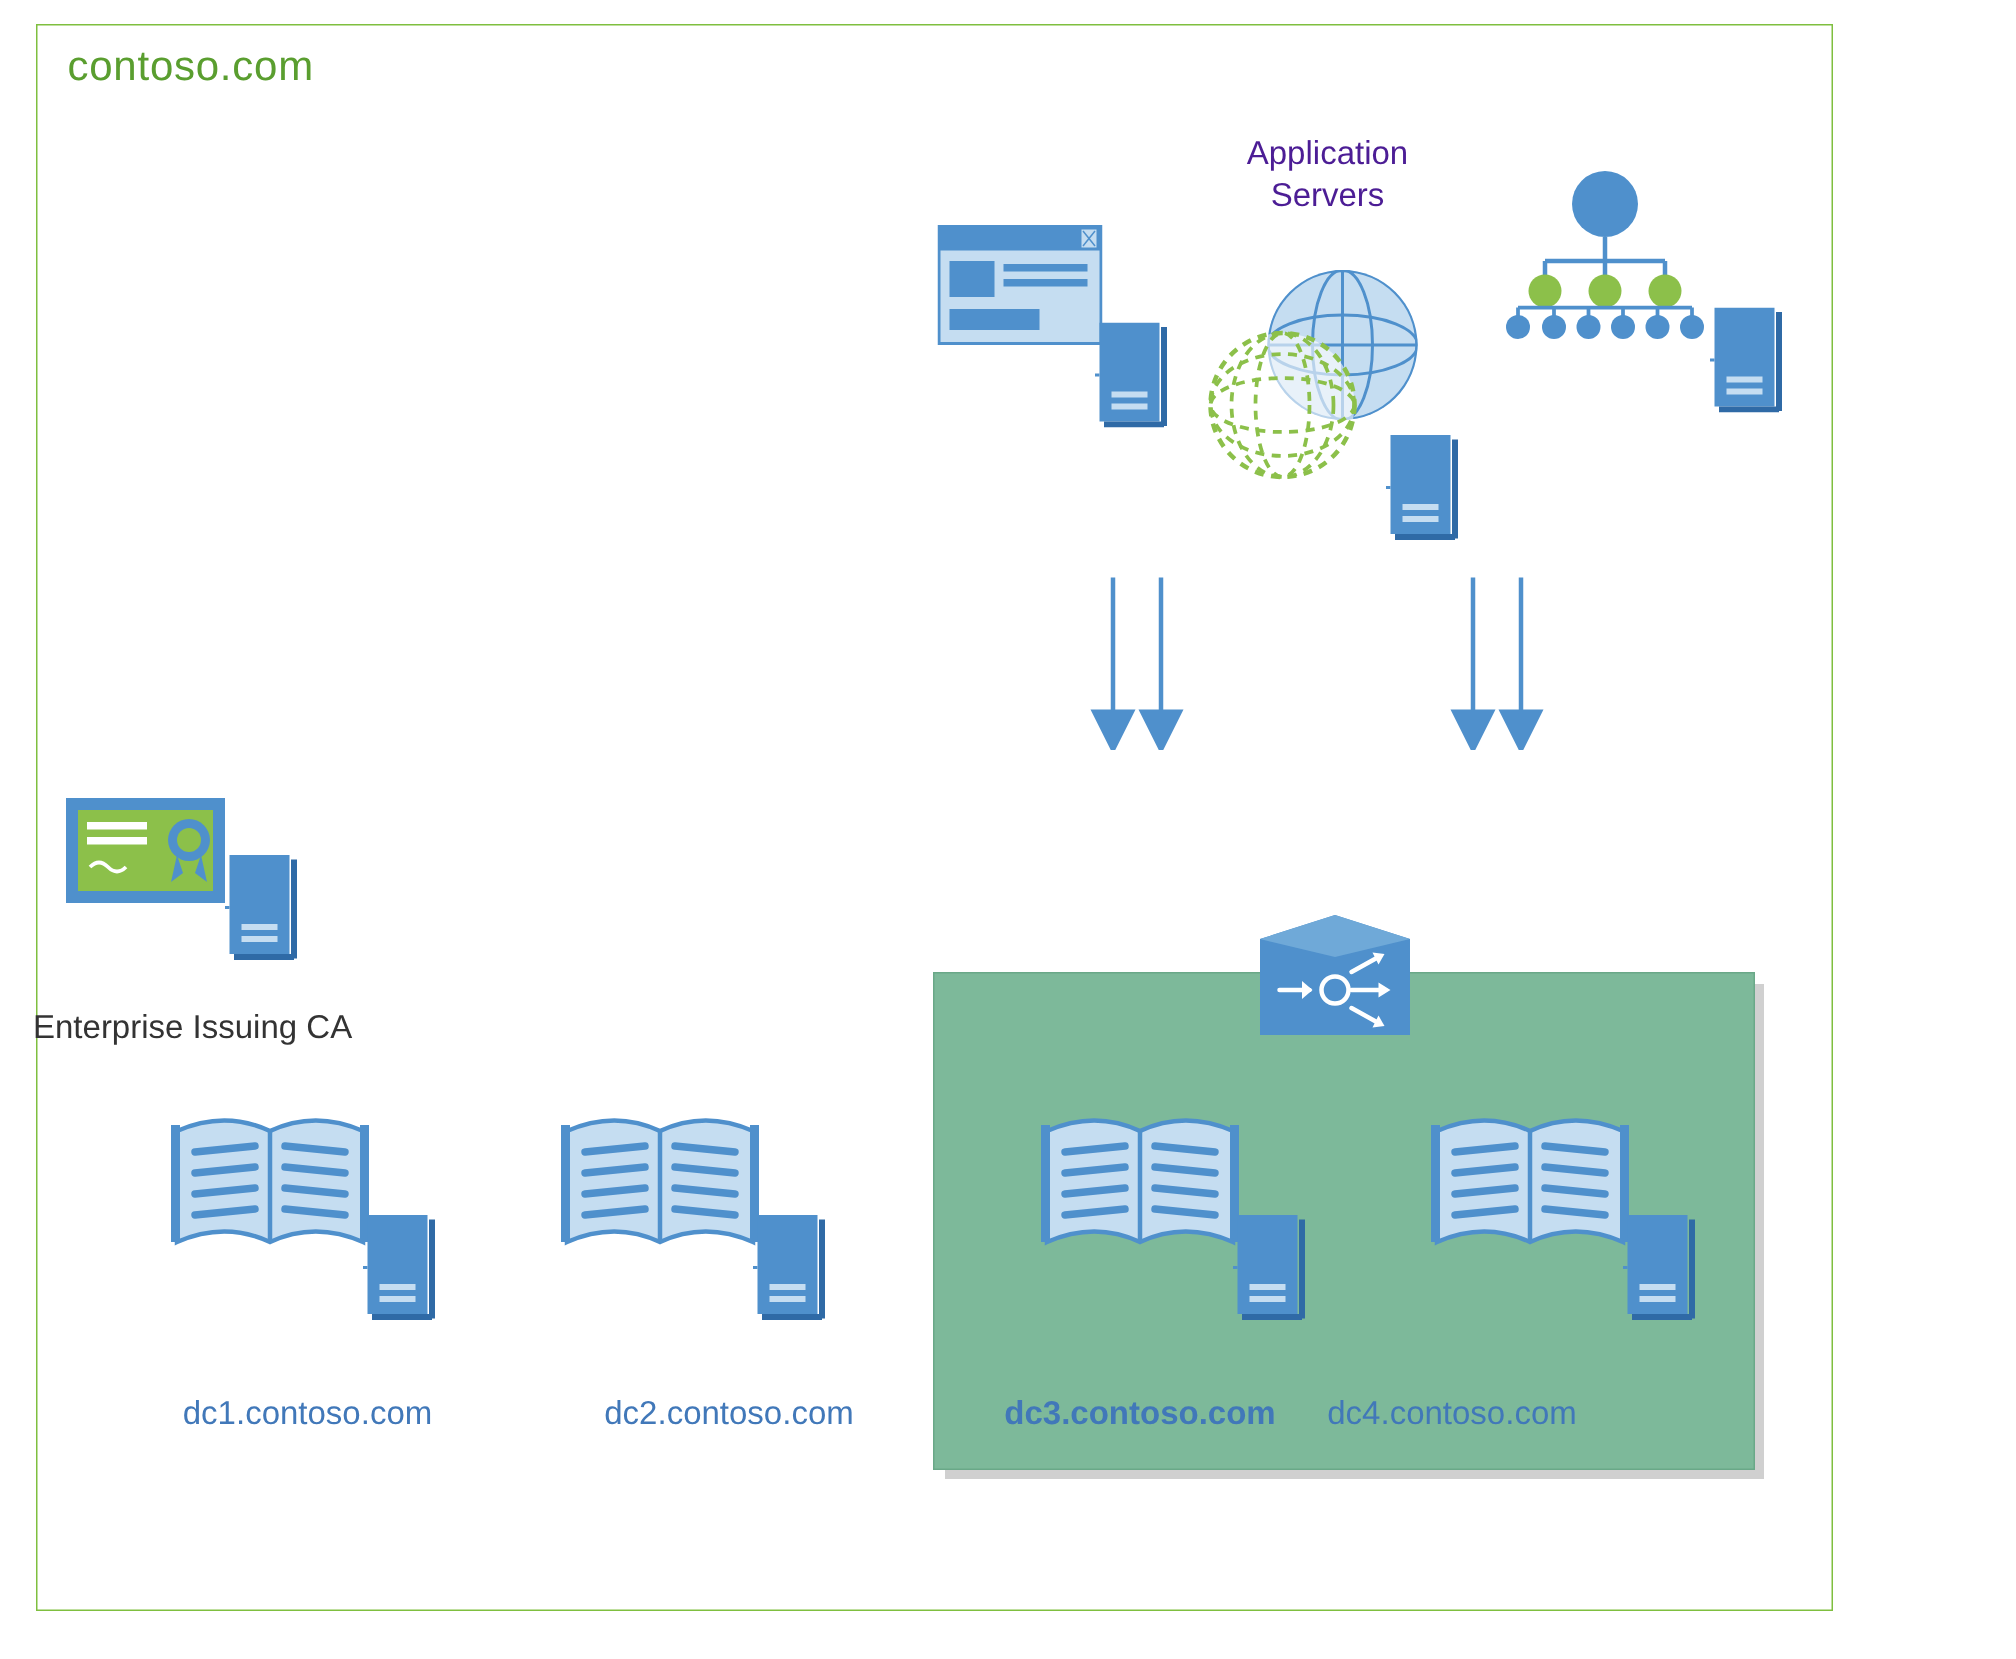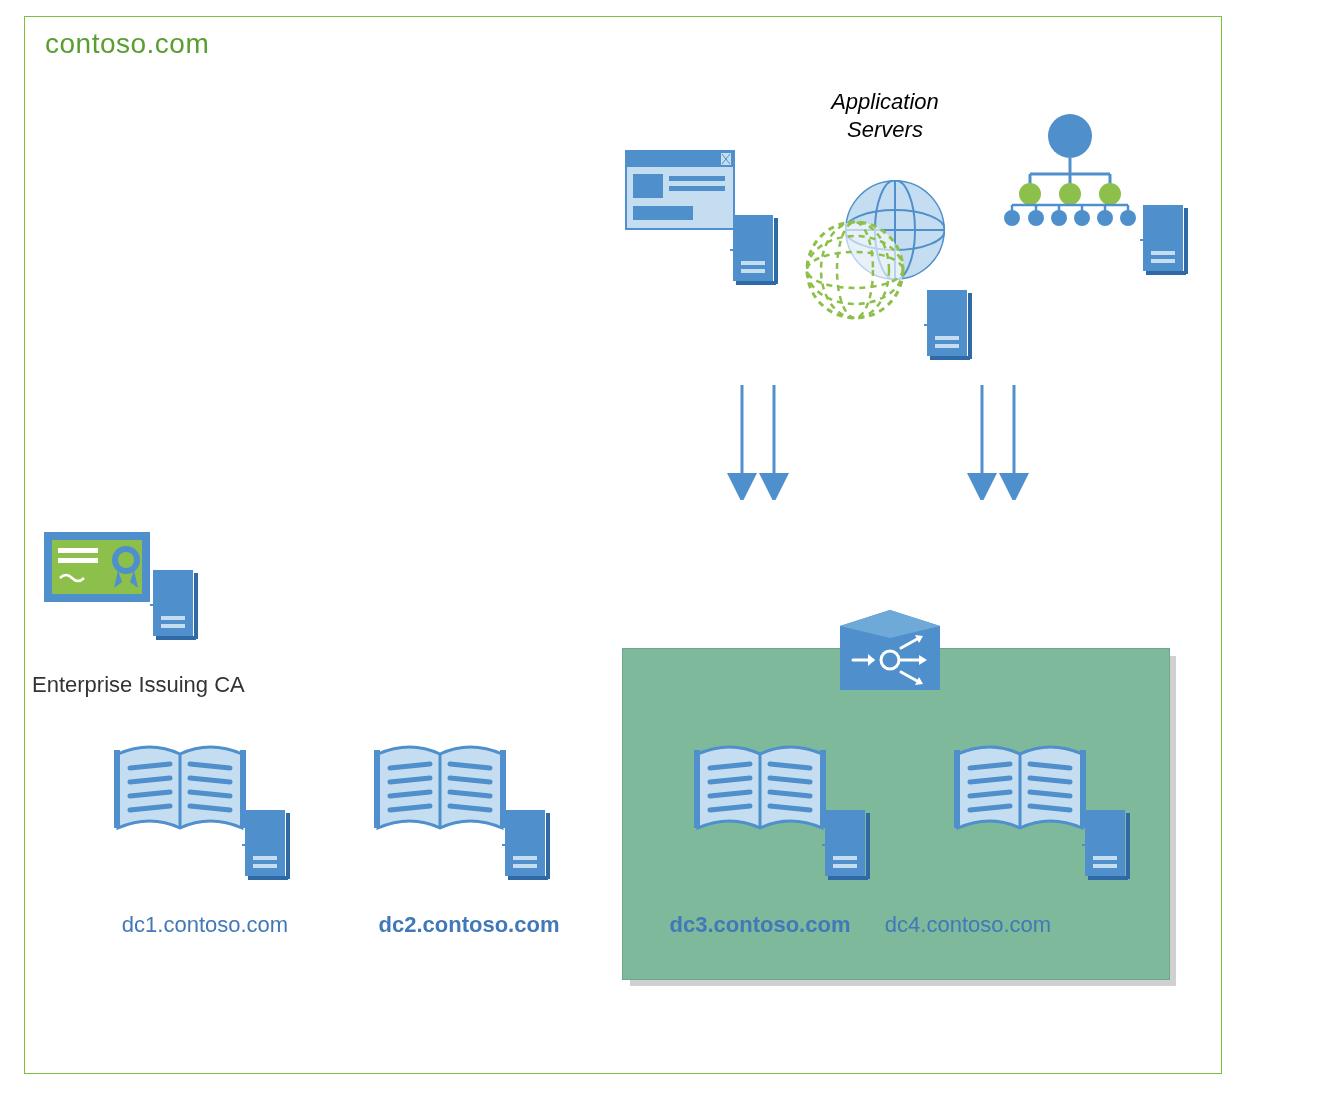--- a/index.html
+++ b/index.html
@@ -2,23 +2,23 @@
 <html><head>
 <meta charset="utf-8">
 <style>
   html, body { margin:0; padding:0; }
   body { background:#fff; font-family:"Segoe UI",Arial,sans-serif; }
   .canvas { position:relative; width:1344px; height:1106px; margin:0 auto; }
   .border-box { position:absolute; left:24px; top:16px; width:1196px; height:1056px; border:1px solid #7fbf3f; }
   .domain-title { position:absolute; left:45px; top:28px; font-size:28px; color:#5a9e2f; letter-spacing:0.5px; }
   .pos { position:absolute; }
   .label { font-size:22px; color:#333; }
-  .label.blue { color:#000000;font-style:italic; }
+  .label.blue { color:#4c1d95; }
   .label.center { text-align:center; }
-  .dc-label { font-size:22px; color:#4178b9; text-align:center; }
+  .dc-label { font-size:22px; color:#4178b9; text-align:center;margin-top:17px; }
   svg { display:block; }
   .green-box-shadow { position:absolute; background:#d0d0d0; }
   .green-box { position:absolute; background:#7db99a; border:1px solid #6aa888; }
 </style>
 </head>
 <body>
 
 <div class="canvas">
   <div class="border-box"></div>
   <div class="domain-title">contoso.com</div>
@@ -185,21 +185,21 @@
   <div class="pos" style="left:150px; top:570px;">
     <svg width="50" height="70" viewBox="0 0 50 70">
       <line x1="-60" y1="35" x2="3" y2="35" stroke="#4f90cc" stroke-width="2"></line>
       <rect x="3" y="0" width="40" height="66" fill="#4f90cc"></rect>
       <rect x="44" y="3" width="4" height="66" fill="#2f6aa6"></rect>
       <rect x="6" y="66" width="40" height="4" fill="#2f6aa6"></rect>
       <rect x="11" y="46" width="24" height="4" fill="#c5ddf1"></rect>
       <rect x="11" y="54" width="24" height="4" fill="#c5ddf1"></rect>
     </svg>
   </div>
-  <div class="pos label" style="left:32px; top:672px;">Enterprise Issuing CA</div>
+  <div class="pos label" style="left:22px; top:672px;">Enterprise Issuing CA</div>
 
   <div class="pos" style="left:110px; top:742px;">
     <svg width="140" height="100" viewBox="0 0 140 100">
       <path d="M8 12 Q40 -2 70 12 Q100 -2 132 12 L132 86 Q100 72 70 86 Q40 72 8 86 Z" fill="#c5ddf1" stroke="#4f90cc" stroke-width="3"></path>
       <line x1="70" y1="12" x2="70" y2="86" stroke="#4f90cc" stroke-width="3"></line>
       <g stroke="#4f90cc" stroke-width="5" stroke-linecap="round">
         <line x1="20" y1="26" x2="60" y2="22"></line>
           <line x1="20" y1="40" x2="60" y2="36"></line>
         <line x1="20" y1="54" x2="60" y2="50"></line>
           <line x1="20" y1="68" x2="60" y2="64"></line>
@@ -245,21 +245,21 @@
   <div class="pos" style="left:502px; top:810px;">
     <svg width="50" height="70" viewBox="0 0 50 70">
       <line x1="-60" y1="35" x2="3" y2="35" stroke="#4f90cc" stroke-width="2"></line>
       <rect x="3" y="0" width="40" height="66" fill="#4f90cc"></rect>
       <rect x="44" y="3" width="4" height="66" fill="#2f6aa6"></rect>
       <rect x="6" y="66" width="40" height="4" fill="#2f6aa6"></rect>
       <rect x="11" y="46" width="24" height="4" fill="#c5ddf1"></rect>
       <rect x="11" y="54" width="24" height="4" fill="#c5ddf1"></rect>
     </svg>
   </div>
-  <div class="pos dc-label" style="left:369px; top:912px; width:200px;font-weight:bold;">dc2.contoso.com</div>
+  <div class="pos dc-label" style="left:386px; top:912px; width:200px;">dc2.contoso.com</div>
 
   <div class="pos" style="left:690px; top:742px;">
     <svg width="140" height="100" viewBox="0 0 140 100">
       <path d="M8 12 Q40 -2 70 12 Q100 -2 132 12 L132 86 Q100 72 70 86 Q40 72 8 86 Z" fill="#c5ddf1" stroke="#4f90cc" stroke-width="3"></path>
       <line x1="70" y1="12" x2="70" y2="86" stroke="#4f90cc" stroke-width="3"></line>
       <g stroke="#4f90cc" stroke-width="5" stroke-linecap="round">
         <line x1="20" y1="26" x2="60" y2="22"></line>
           <line x1="20" y1="40" x2="60" y2="36"></line>
         <line x1="20" y1="54" x2="60" y2="50"></line>
           <line x1="20" y1="68" x2="60" y2="64"></line>

